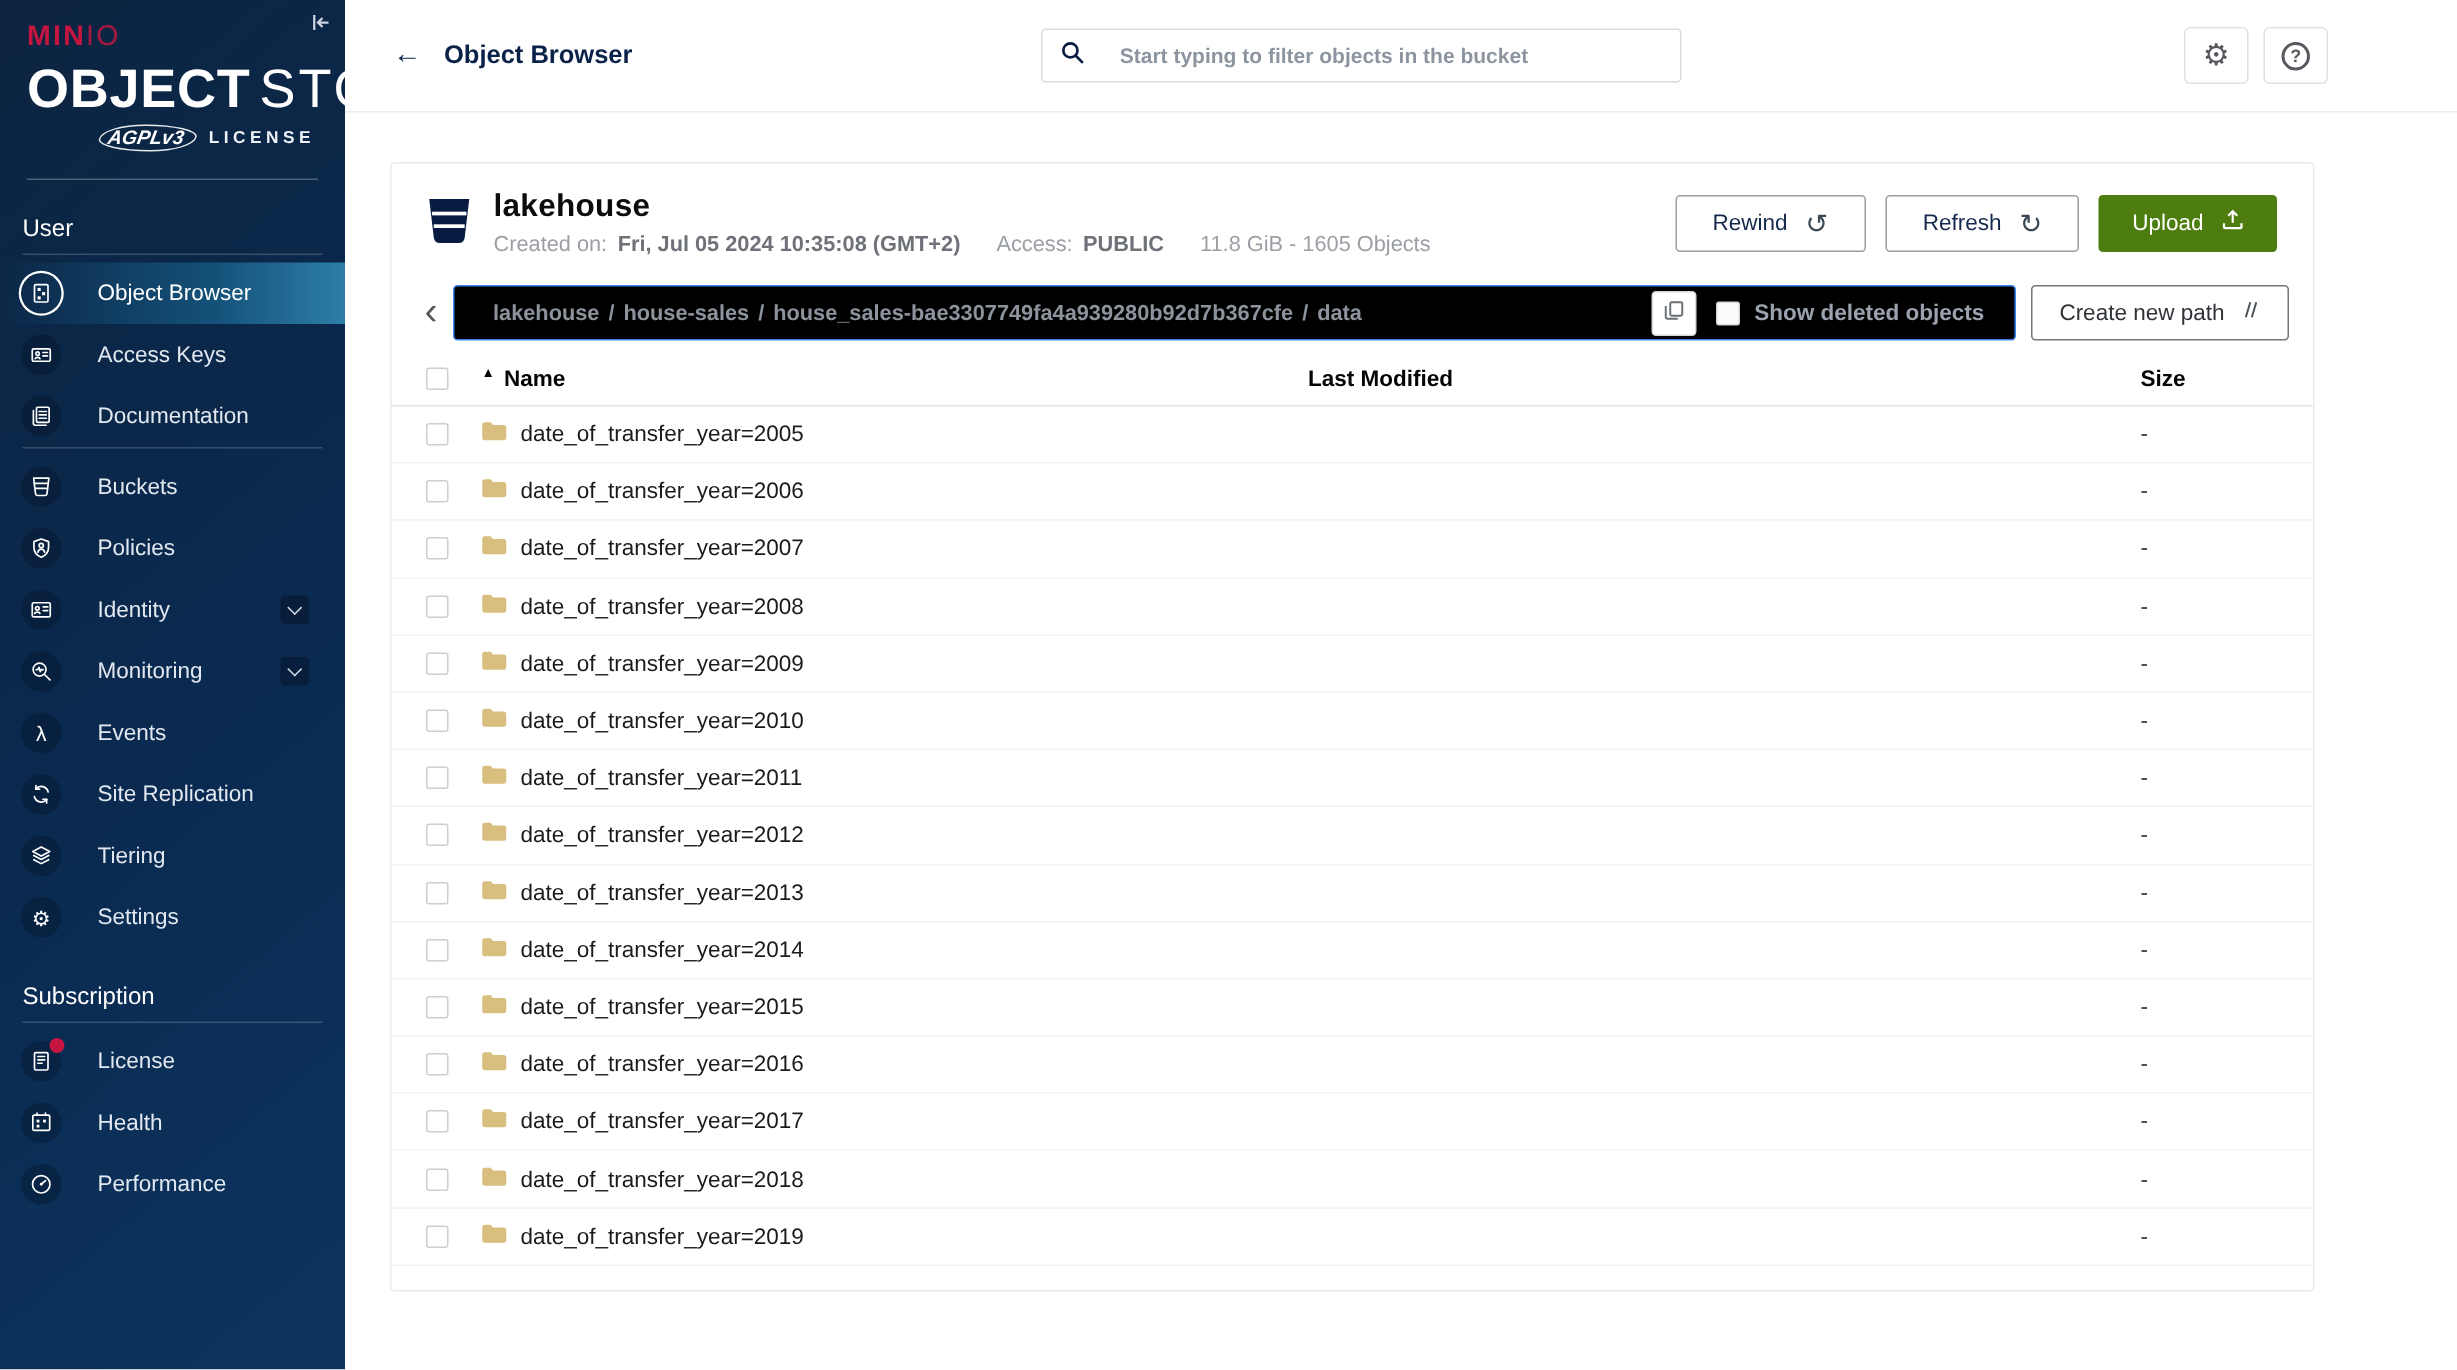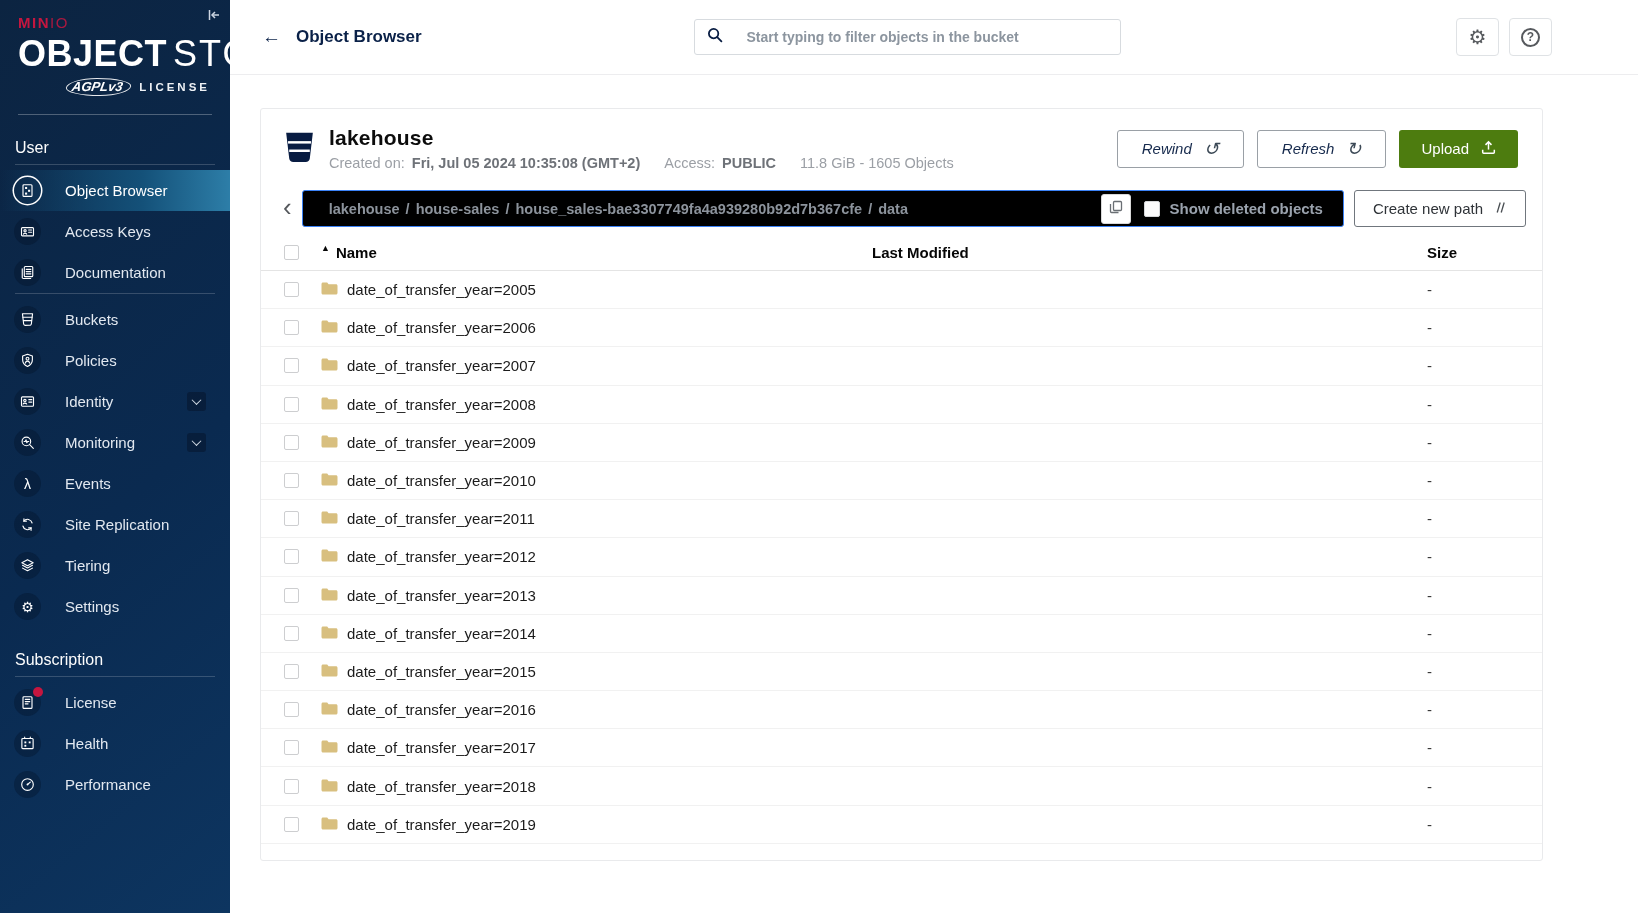--- a/index.html
+++ b/index.html
@@ -6,21 +6,21 @@
   html,body { width:1638px; height:913px; overflow:hidden; background:#fff;
               font-family:"Liberation Sans", sans-serif; }
   body { display:flex; }
 
   
   .sidebar { width:230px; flex-shrink:0; height:913px; position:relative;
              background:linear-gradient(140deg,#0c2441 0%,#0a2a50 55%,#0d3560 100%);
              color:#fff; overflow:hidden; }
   .collapse-btn { position:absolute; top:8px; right:9px; color:#cdd6e2; cursor:pointer; }
   .logo { padding:14px 18px 10px 18px; }
-  .logo-brand { color:#c5163f; font-weight:800; font-size:15px; letter-spacing:1.5px; }
+  .logo-brand { color:#c5163f; font-weight:800; font-size:19px; letter-spacing:1.5px; }
   .logo-brand .lt { font-weight:400; opacity:.85; }
   .logo-title { margin-top:2px; font-size:36px; color:#fff; letter-spacing:.5px; white-space:nowrap; }
   .logo-title .b { font-weight:800; }
   .logo-title .t { font-weight:300; margin-left:6px; letter-spacing:2px; }
   .logo-license { display:flex; justify-content:flex-end; align-items:center; gap:9px; margin-top:3px; padding-right:2px; }
   .agpl-badge { font-style:italic; font-weight:800; font-size:13px; transform:skewX(-10deg);
                 border:1.5px solid rgba(255,255,255,.9); border-radius:50% 60% 50% 60%/60% 50% 60% 50%;
                 padding:0 7px 1px 5px; }
   .license-word { font-size:11.5px; letter-spacing:3px; font-weight:600; color:#eef2f6; }
   .side-divider { height:1px; background:rgba(255,255,255,.28); margin:8px 18px 0 18px; }
@@ -70,21 +70,21 @@
   .card-header { display:flex; align-items:center; padding:17px 24px 14px 24px; }
   .bucket-icon { flex-shrink:0; margin-top:2px; }
   .bucket-info { margin-left:15px; }
   .bucket-name { font-size:21px; font-weight:800; color:#0c0c0c; letter-spacing:.2px; }
   .bucket-meta { margin-top:5px; font-size:14.5px; color:#9b9fa5; display:flex; align-items:center; }
   .meta-strong { font-weight:700; color:#6e7278; margin-left:7px; }
   .meta-gap { margin-left:24px; }
   .header-buttons { margin-left:auto; display:flex; gap:13px; }
   .btn { height:38px; border-radius:3px; font-size:15px; display:flex; align-items:center;
          gap:12px; cursor:pointer; font-family:"Liberation Sans", sans-serif; }
-  .btn-outline { padding:16px 24px; border:1px solid #9aa0a6; background:#fff; color:#15294c;font-style:italic; }
+  .btn-outline { padding:16px 24px; border:1px solid #9aa0a6; background:#fff; color:#15294c; }
   .btn-glyph { font-size:18px; line-height:1; color:#3c4956; }
   .btn-primary { padding:0 22px; border:none; background:#4d7c0f; color:#fff; }
 
   
   .toolbar { display:flex; align-items:center; margin:5px 16px 0 22px; gap:10px; }
   .chev-back { font-size:26px; color:#55585c; line-height:1; padding-bottom:4px; cursor:pointer; }
   .crumb-strip { flex:1; height:37px; border:1px solid #3b82f6; border-radius:3px; background:#000000;
                  display:flex; align-items:center; padding:0 10px 0 26px; }
   .breadcrumb { flex:1; font-size:14.5px; font-weight:700; color:#8c939c; white-space:nowrap;
                 overflow:hidden; text-overflow:ellipsis; }

